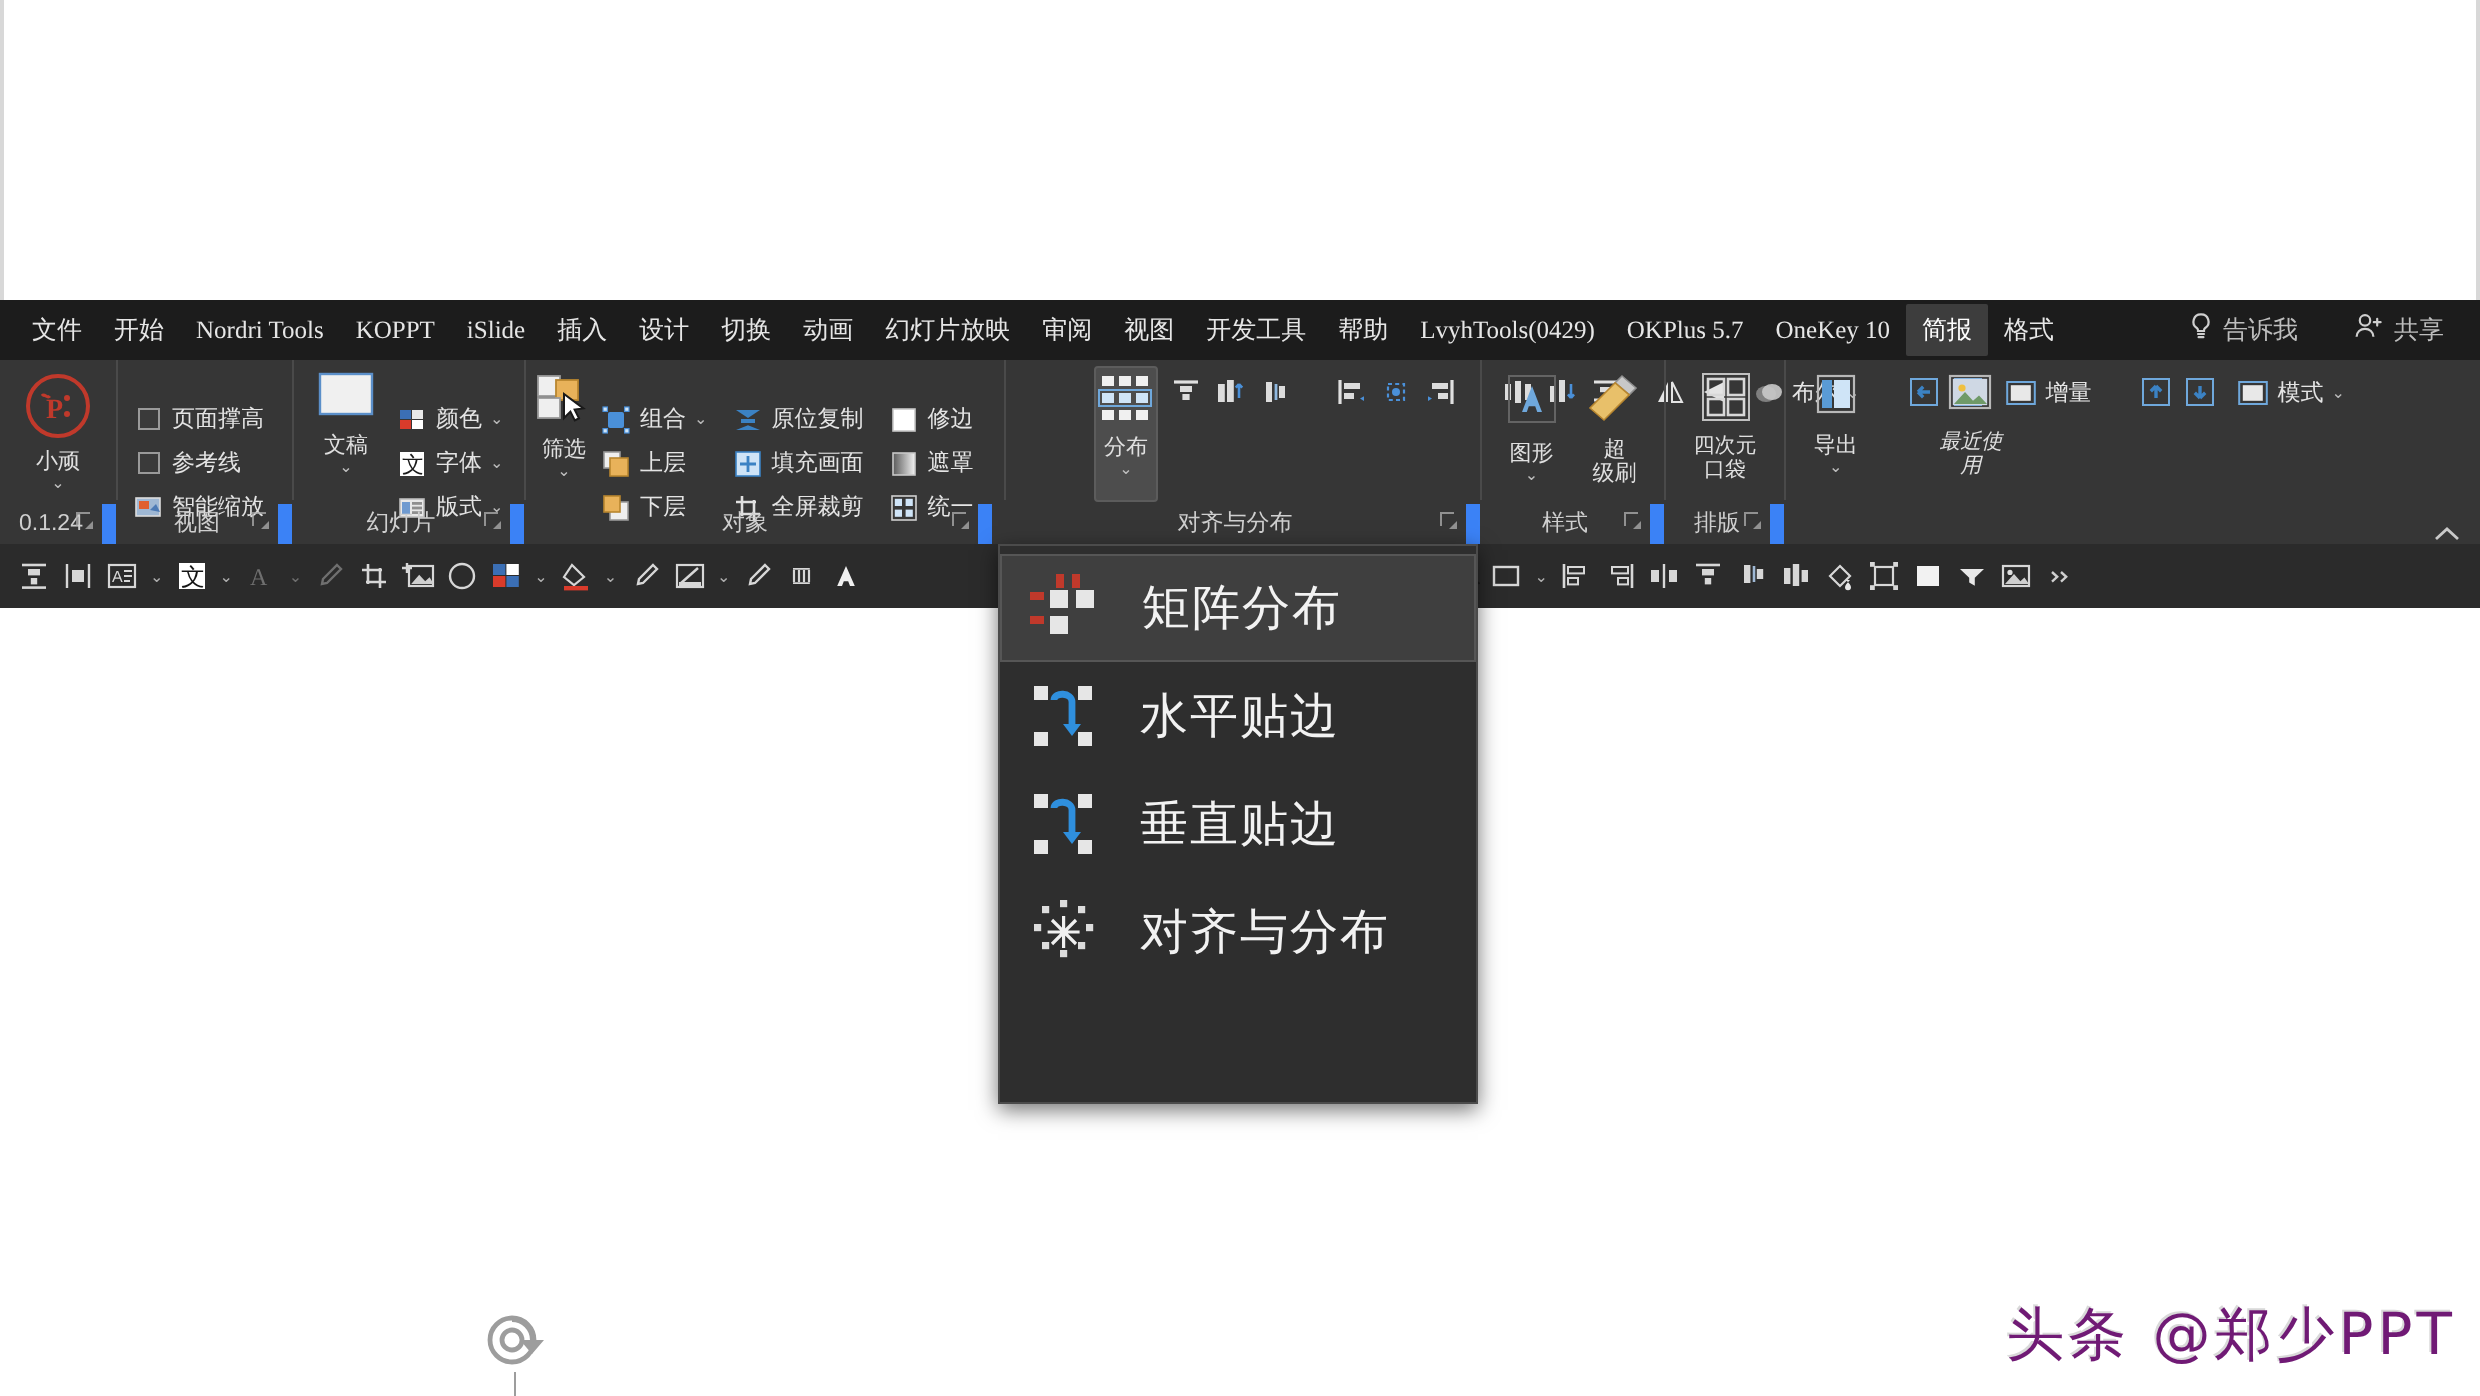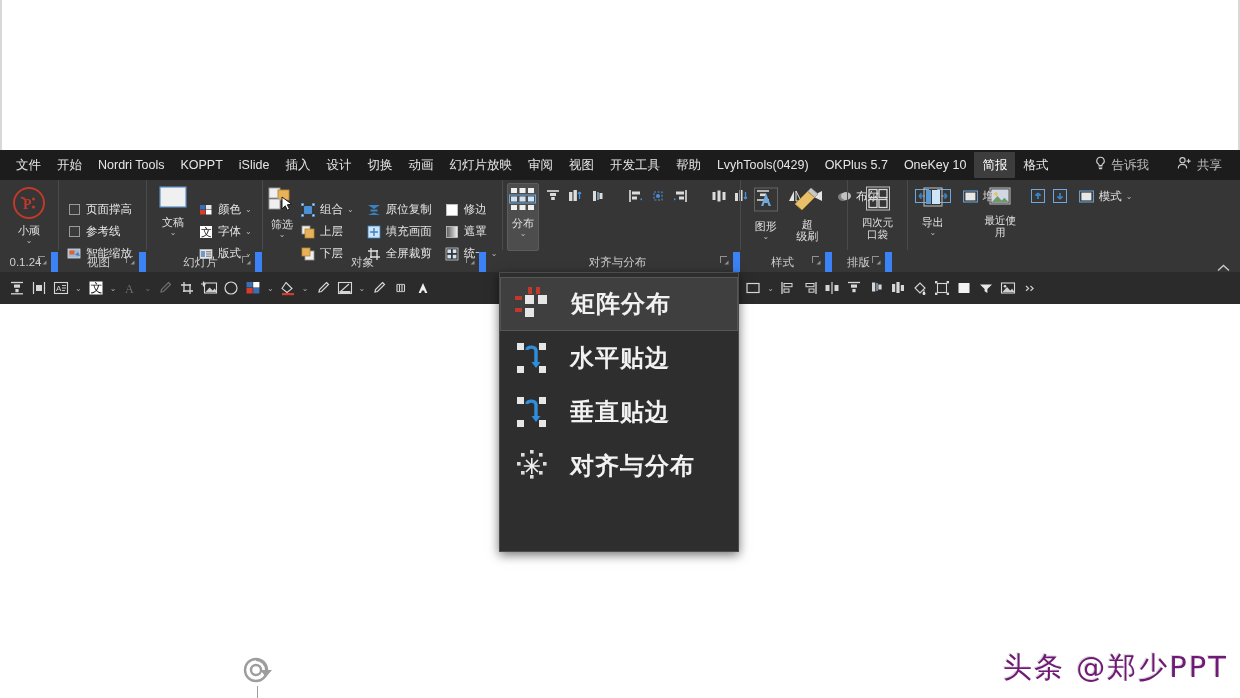--- a/index.html
+++ b/index.html
@@ -16,21 +16,21 @@
   .top-strip .lborder { position:absolute; left:0; top:0; width:2px; height:150px; background:#d8d8d8; }
   .top-strip .rborder { position:absolute; right:0; top:0; width:2px; height:150px; background:#d8d8d8; }
 
   
   .menubar {
     position:absolute; left:0; top:150px; width:1240px; height:30px;
     background:#1c1c1c; display:flex; align-items:center; padding-left:8px;
   }
   .menu-item {
     color:#e6e6e6; font-size:12.5px; padding:5px 8px; white-space:nowrap;
-    line-height:16px; border-radius:1px;
+    line-height:16px; border-radius:1px;font-family:Liberation Serif, serif;
   }
   .menu-item.active { background:#3d3d3d; color:#ffffff; }
   .menu-item.dim { color:#bdbdbd; }
   .menu-spacer { flex:1 1 auto; }
   .menu-right { display:flex; align-items:center; padding-right:10px; }
   .menu-ico { display:inline-block; vertical-align:middle; margin-right:5px; }
 
   
   .ribbon {
     position:absolute; left:0; top:180px; width:1240px; height:92px;
@@ -99,21 +99,21 @@
     background:#2e2e2e; border:1px solid #4b4b4b;
     box-shadow:0 3px 10px rgba(0,0,0,.55);
     padding:4px 0;
   }
   .dd-item {
     display:flex; align-items:center; height:54px; padding:0 10px;
     color:#f2f2f2; font-size:24px; letter-spacing:1px;
   }
   .dd-item.hover { background:#3f3f3f; border:1px solid #565656; }
   .dd-ico { width:46px; height:40px; flex:0 0 46px; display:flex; align-items:center; justify-content:center; }
-  .dd-lbl { margin-left:14px;font-weight:bold; }
+  .dd-lbl { margin-left:14px; }
 
   
   .watermark {
     position:absolute; right:12px; bottom:10px;
     font-size:29px; color:#701a75; letter-spacing:2px;
     font-family:"DejaVu Sans","Liberation Sans",sans-serif;
     text-shadow: 1.5px 1.5px 0 rgba(255,255,255,.95), -1px -1px 0 rgba(180,180,180,.5);
   }
 </style>
 </head>
@@ -375,21 +375,21 @@
                   <rect x="7.8" y="7.8" width="3.6" height="3.6" fill="#cfe4f7"></rect>
                 </svg>
             </span>
             <span>统一</span>
             <span class="sc">⌄</span>
           </div>
         </div>
       </div>
 
       <div class="rgroup" style="width:238px;">
-        <div class="bigbtn pressed" style="width:42px;">
+        <div class="bigbtn pressed" style="width:42px;margin-left:40px;">
           <span>
             <svg width="30" height="26" viewBox="0 0 30 26">
               <rect x="3" y="1" width="6" height="5" fill="#f0f0f0"></rect>
                 <rect x="11.5" y="1" width="6" height="5" fill="#f0f0f0"></rect>
                 <rect x="20" y="1" width="6" height="5" fill="#f0f0f0"></rect>
               <rect x="1.5" y="8" width="26" height="8" fill="none" stroke="#6fa8dc" stroke-width="1"></rect>
               <rect x="3" y="9.5" width="6" height="5" fill="#cfe4f7"></rect>
                 <rect x="11.5" y="9.5" width="6" height="5" fill="#cfe4f7"></rect>
                 <rect x="20" y="9.5" width="6" height="5" fill="#cfe4f7"></rect>
               <rect x="3" y="18" width="6" height="5" fill="#f0f0f0"></rect>
@@ -566,21 +566,21 @@
             <svg width="30" height="28" viewBox="0 0 30 28">
                 <path d="M19 2l7 6-3.4 3.4-7-6z" fill="#c8c8c8" stroke="#8f8f8f" stroke-width=".8"></path>
                 <path d="M15.6 5.4l7 6L10 24 3 18z" fill="#e8c06a" stroke="#b8862f" stroke-width=".8"></path>
               </svg>
           </span>
           <span class="bb-lbl" style="white-space:pre-line">超
 级刷</span>
         </div>
       </div>
 
-      <div class="rgroup" style="width:60px;justify-content:flex-start;margin-left:15px;">
+      <div class="rgroup" style="width:60px;justify-content:flex-start;">
         <div class="bigbtn" style="width:52px;">
           <span>
             <svg width="30" height="26" viewBox="0 0 30 26">
                 <rect x="3.5" y="1" width="23" height="23" fill="none" stroke="#c0c0c0" stroke-width="1"></rect>
                 <rect x="6" y="3.5" width="8" height="8" fill="none" stroke="#d8d8d8" stroke-width="1.3"></rect>
                 <rect x="16" y="3.5" width="8" height="8" fill="none" stroke="#d8d8d8" stroke-width="1.3"></rect>
                 <rect x="6" y="13.5" width="8" height="8" fill="none" stroke="#d8d8d8" stroke-width="1.3"></rect>
                 <rect x="16" y="13.5" width="8" height="8" fill="none" stroke="#d8d8d8" stroke-width="1.3"></rect>
               </svg>
           </span>
@@ -594,21 +594,21 @@
           <span>
             <svg width="30" height="26" viewBox="0 0 30 26">
                 <rect x="6" y="2" width="18" height="18" fill="none" stroke="#b8b8b8" stroke-width="1.1"></rect>
                 <rect x="8" y="4" width="5" height="14" fill="#5a9bd5"></rect>
                 <rect x="14" y="4" width="8" height="14" fill="#cfe4f7"></rect>
               </svg>
           </span>
           <span class="bb-lbl">导出</span>
           <span class="caret">⌄</span>
         </div>
-        <div class="bigbtn" style="width:50px;">
+        <div class="bigbtn" style="width:50px;font-style:italic;">
           <span>
             <svg width="28" height="24" viewBox="0 0 28 24">
                 <rect x="4" y="2" width="20" height="16" fill="none" stroke="#b8b8b8" stroke-width="1.1"></rect>
                 <rect x="5.4" y="3.4" width="17.2" height="13.2" fill="#cfd8e4"></rect>
                 <circle cx="10" cy="8" r="1.8" fill="#f0c040"></circle>
                 <path d="M6 16l5.5-6 4 4.4 3-2.6 4 4.2z" fill="#6f9a68"></path>
               </svg>
           </span>
           <span class="bb-lbl" style="white-space:pre-line;font-size:10.5px">最近使
 用</span>
@@ -631,21 +631,21 @@
           <path d="M8.5 8.5H4.5l4-4z" fill="#b0b0b0"></path>
         </svg>
     </div>
     <div class="glabel" style="left:146px;width:116px;">
       <span>幻灯片</span>
       <svg class="dlg" viewBox="0 0 9 9">
           <path d="M0 0h7v1H1v6H0z" fill="#b0b0b0"></path>
           <path d="M8.5 8.5H4.5l4-4z" fill="#b0b0b0"></path>
         </svg>
     </div>
-    <div class="glabel" style="left:246px;width:240px;">
+    <div class="glabel" style="left:256px;width:240px;">
       <span>对象</span>
       <svg class="dlg" viewBox="0 0 9 9">
           <path d="M0 0h7v1H1v6H0z" fill="#b0b0b0"></path>
           <path d="M8.5 8.5H4.5l4-4z" fill="#b0b0b0"></path>
         </svg>
     </div>
     <div class="glabel" style="left:502px;width:238px;">
       <span>对齐与分布</span>
       <svg class="dlg" viewBox="0 0 9 9">
           <path d="M0 0h7v1H1v6H0z" fill="#b0b0b0"></path>

